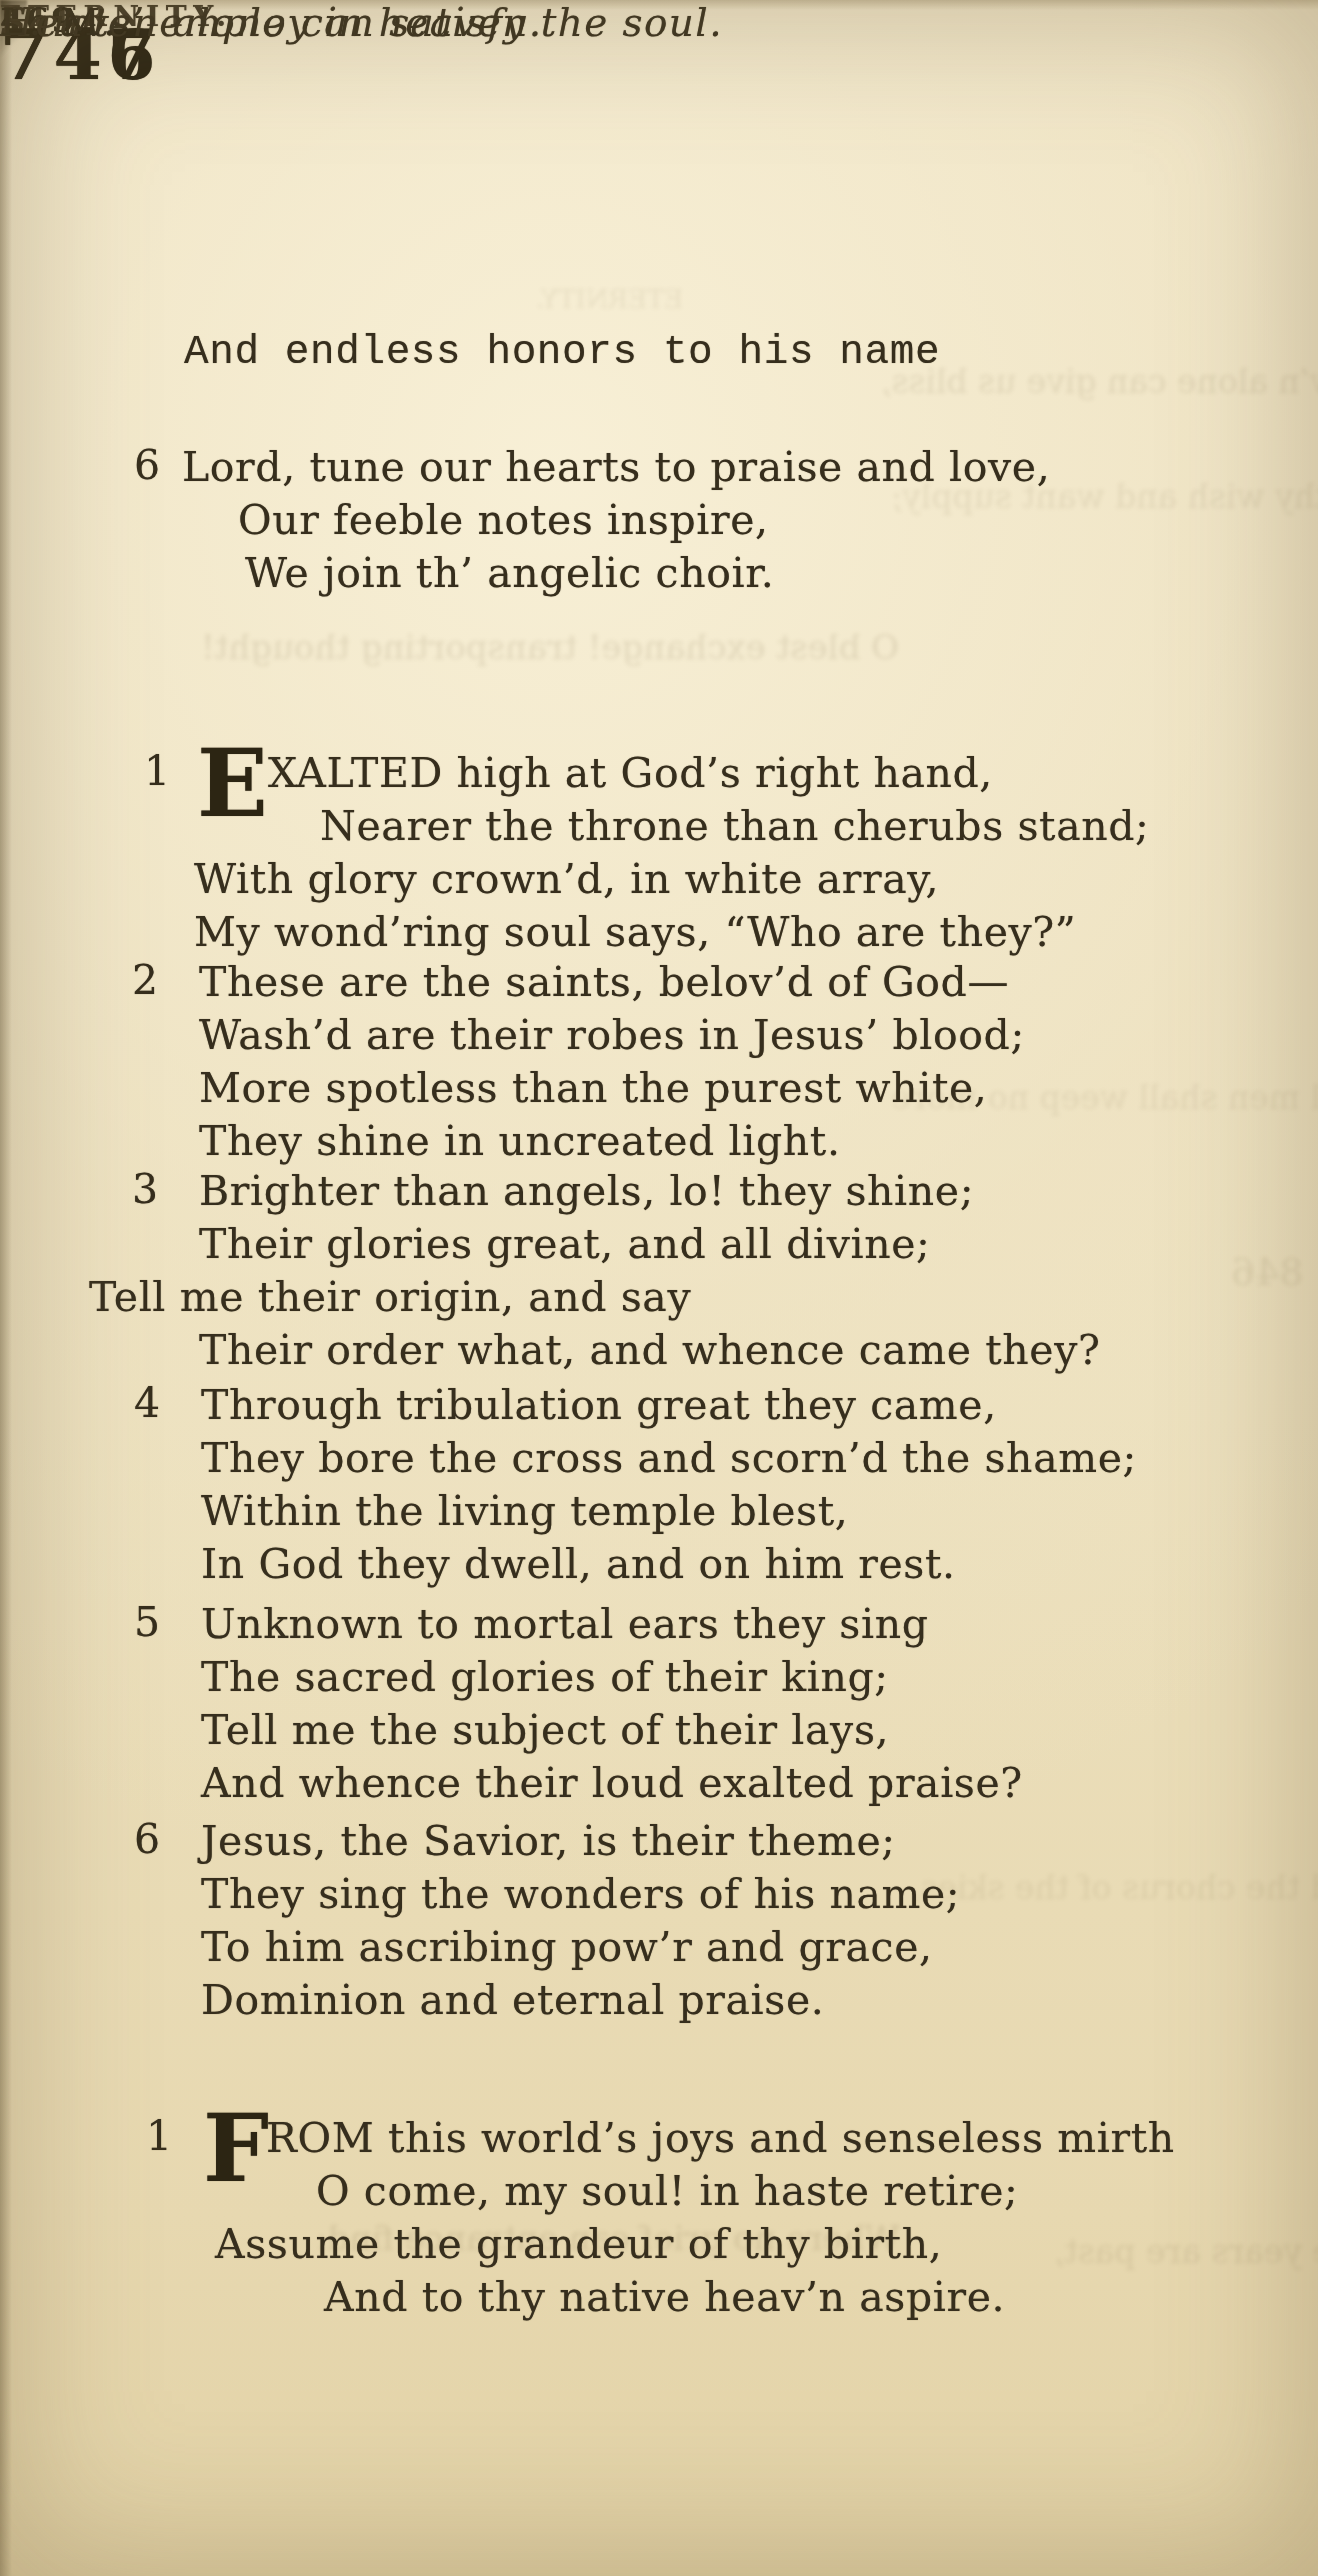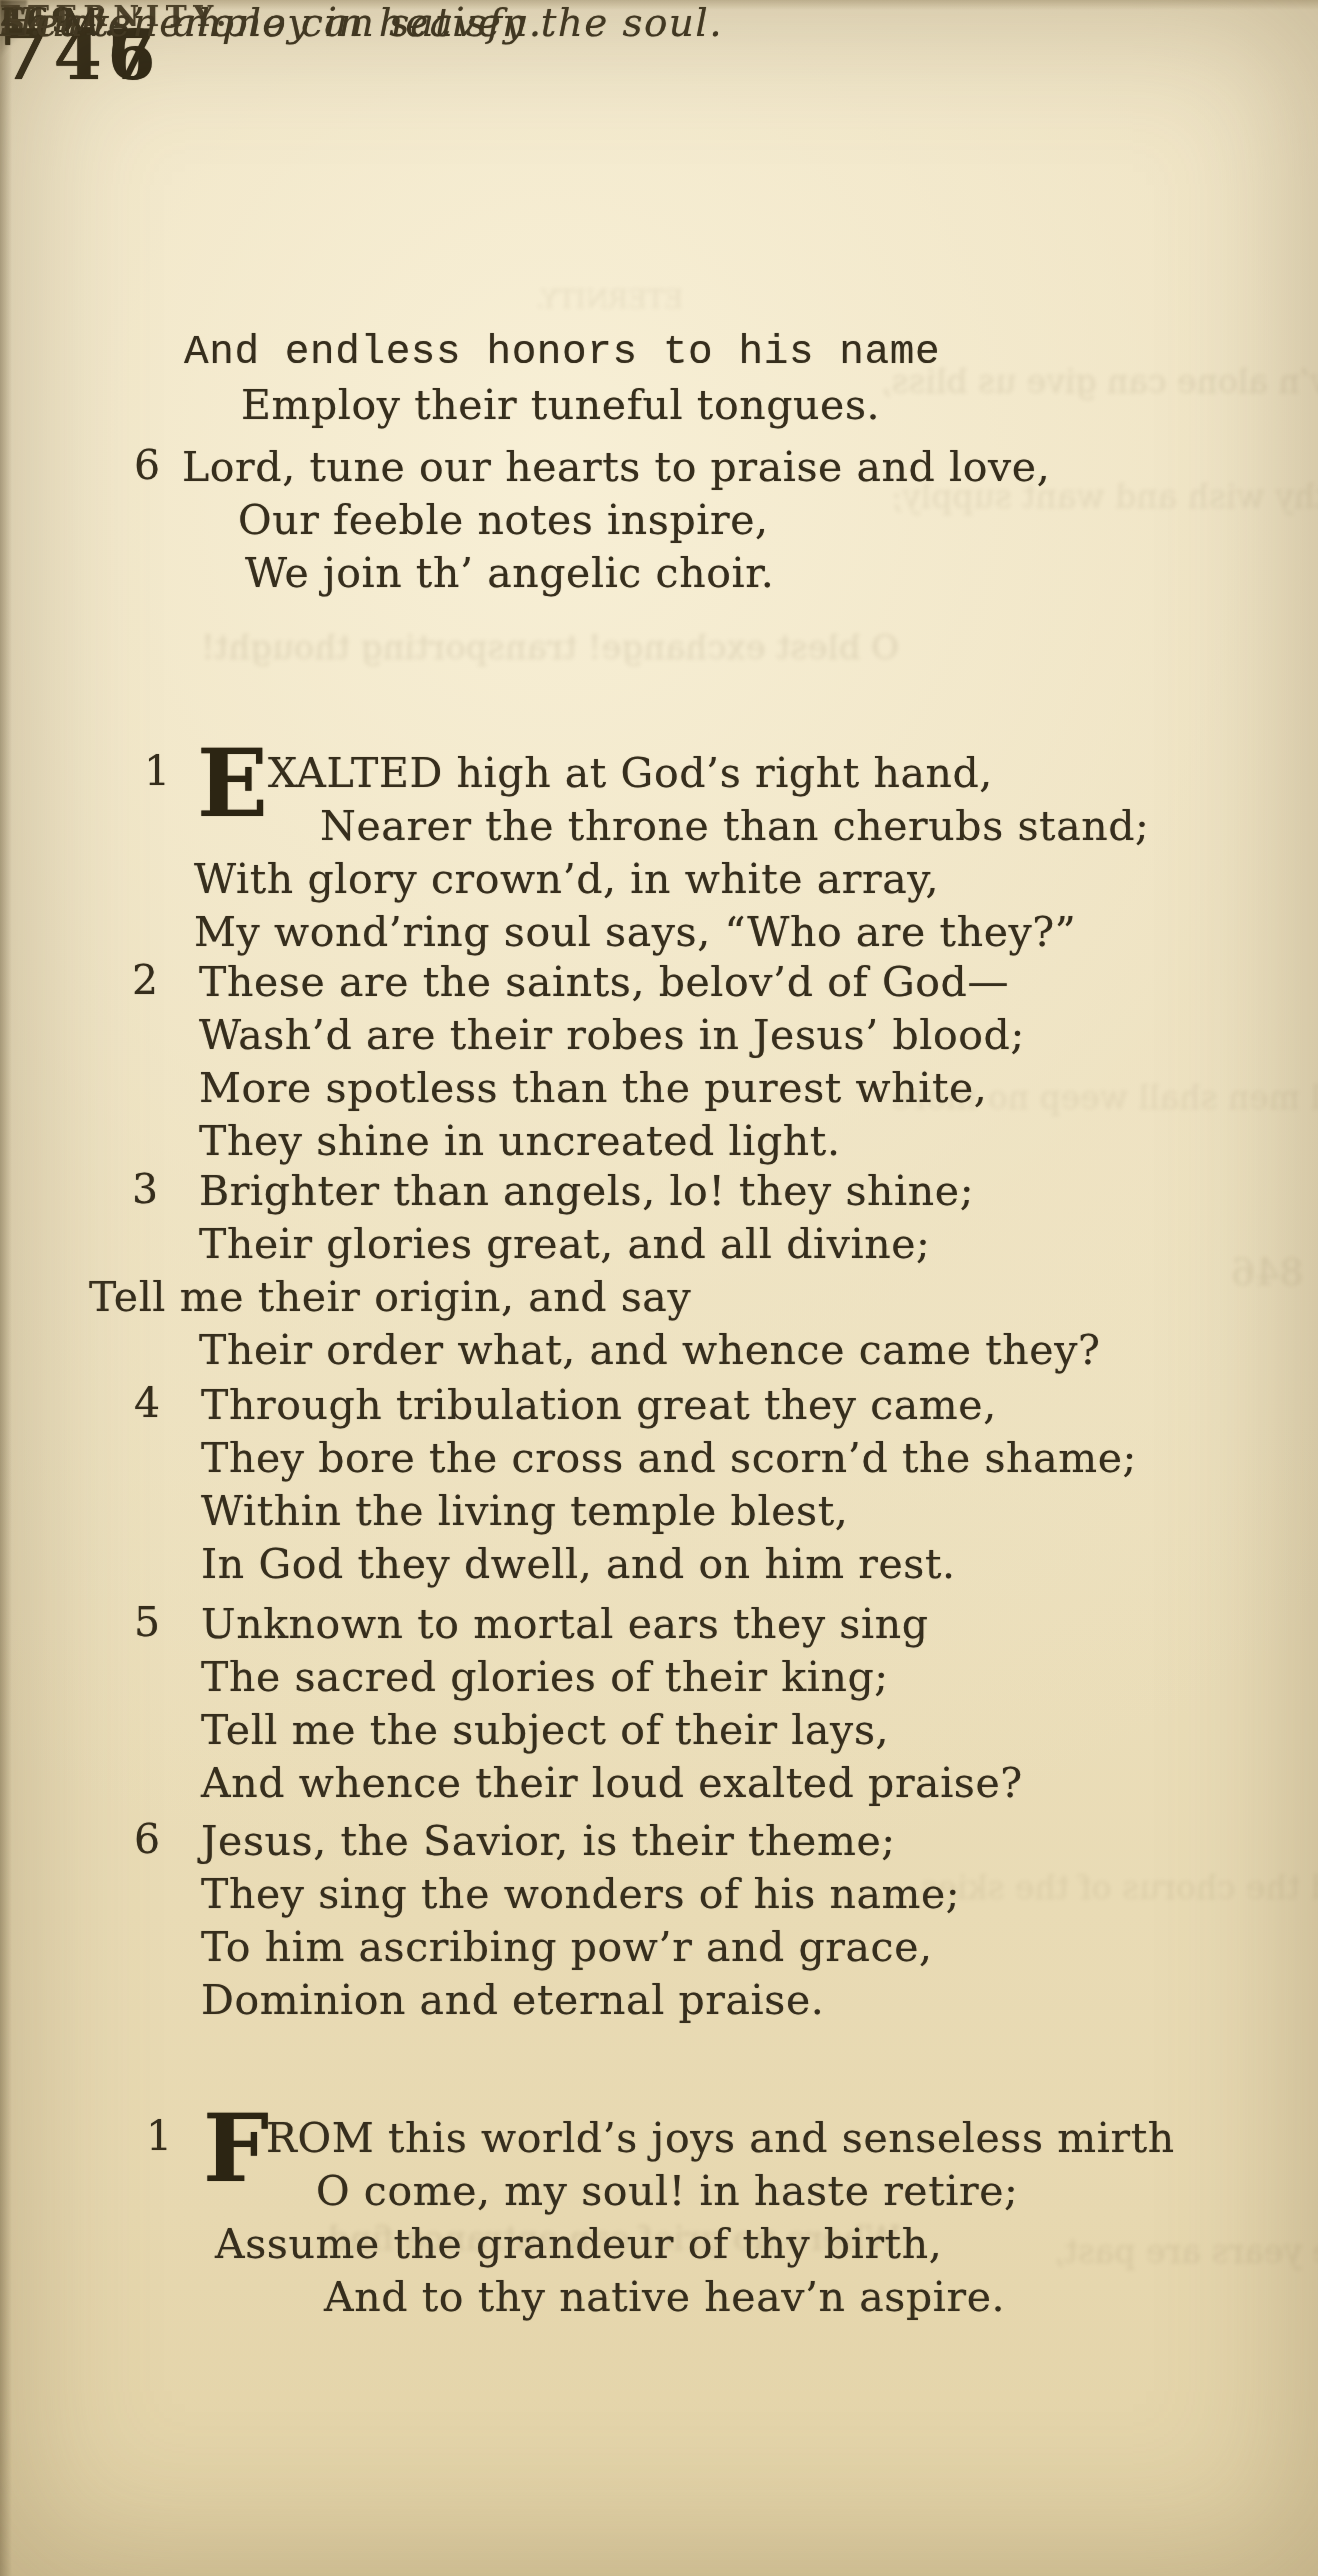--- a/index.html
+++ b/index.html
@@ -64,21 +64,20 @@
       <span class="ghost" style="left: 1054px; top: 2232px; font-size: 33px; opacity: 0.12;">Happy souls! whose years are past,</span>
       <span class="ghost" style="left: 316px; top: 2218px; font-size: 34px; opacity: 0.15;">Where no grief can entrance find:</span>
     </div>
 
   <span class="running-section ink">ETERNITY.</span>
   <span class="page-num ink">469</span>
 
   <div class="stanza-layer">
       <div class="stanza" style="top: 326px;">
         <div class="line ink" style="margin-left: 184px; font-family: Liberation Mono, monospace;">And endless honors to his name</div>
-        <div class="line ink" style="margin-left: 241px;">Employ their tuneful tongues.</div>
       </div>
       <div class="stanza" style="top: 441px;">
         <span class="vnum ink" style="left: 134px;">6</span>
         <div class="line ink" style="margin-left: 182px;">Lord, tune our hearts to praise and love,</div>
         <div class="line ink" style="margin-left: 238px;">Our feeble notes inspire,</div>
         <div class="line ink" style="margin-left: 245px;">We join th’ angelic choir.</div>
       </div>
       <div class="stanza" style="top: 747px;">
         <span class="vnum ink" style="left: 144px;">1</span>
         <span class="dropcap ink" style="left: 197px;">E</span>

